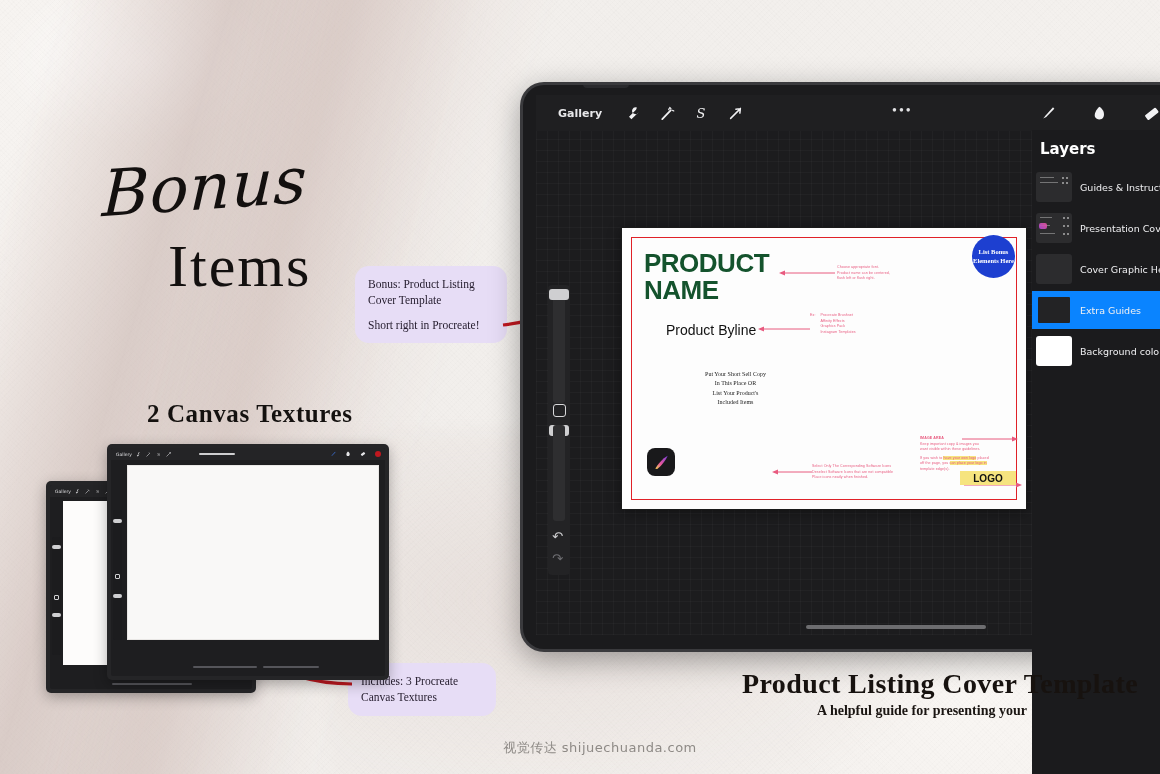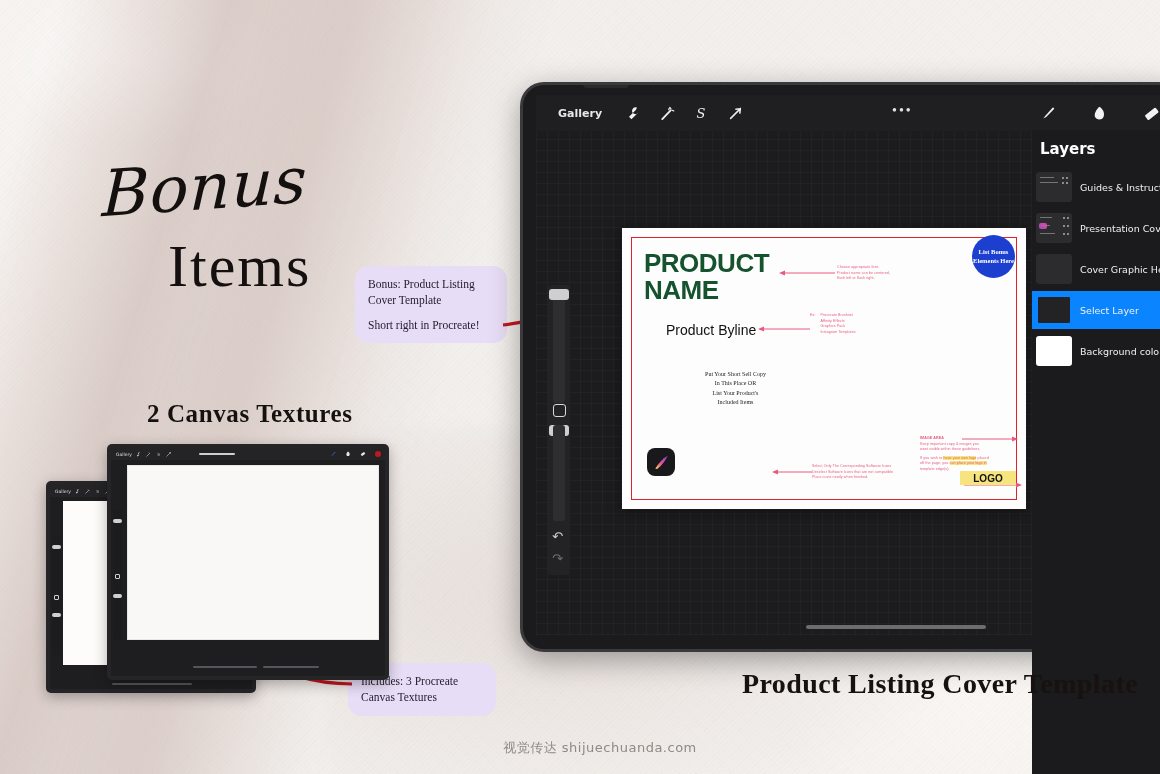--- a/index.html
+++ b/index.html
@@ -582,25 +582,26 @@
     <span class="layer-name">Presentation Cover</span>
   </div>
 
   <div class="layer-row">
     <span class="layer-thumb"></span>
     <span class="layer-name">Cover Graphic Here</span>
   </div>
 
   <div class="layer-row selected">
     <span class="layer-thumb"></span>
-    <span class="layer-name">Select Layer</span>
+    <span class="layer-name">Extra Guides</span>
   </div>
 
   <div class="layer-row">
     <span class="layer-thumb white"></span>
     <span class="layer-name">Background color</span>
   </div>
 </div>
 
 <div id="footer-title">Product Listing Cover Template</div>
 <div id="footer-sub">
+  <div>A helpful guide for presenting your</div>
 </div>
 <div id="watermark">视觉传达   shijuechuanda.com</div>
 
 </body></html>

